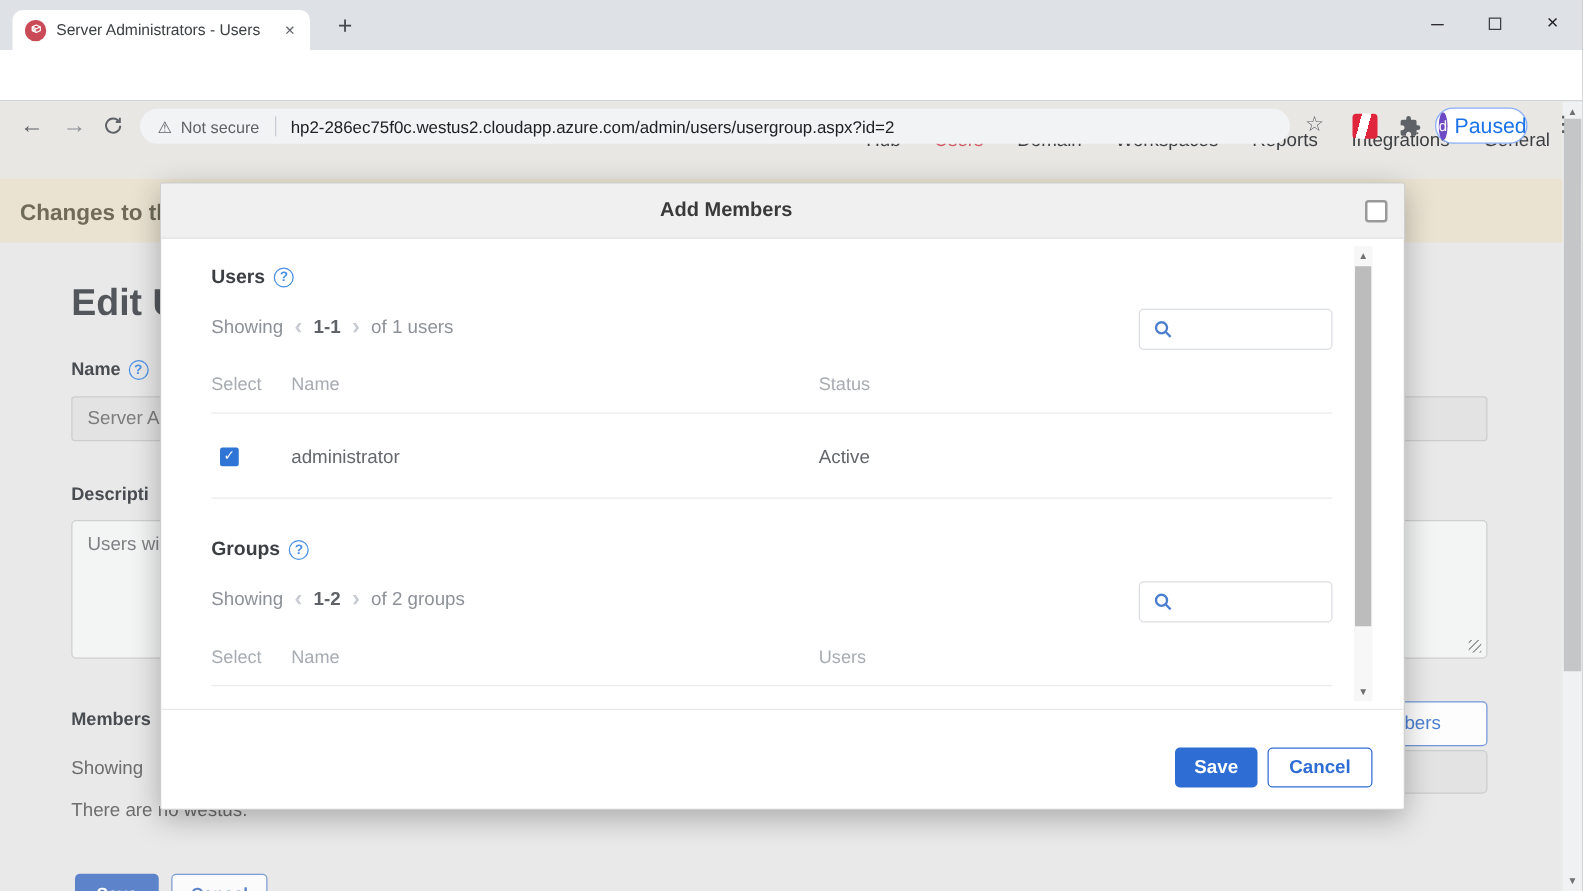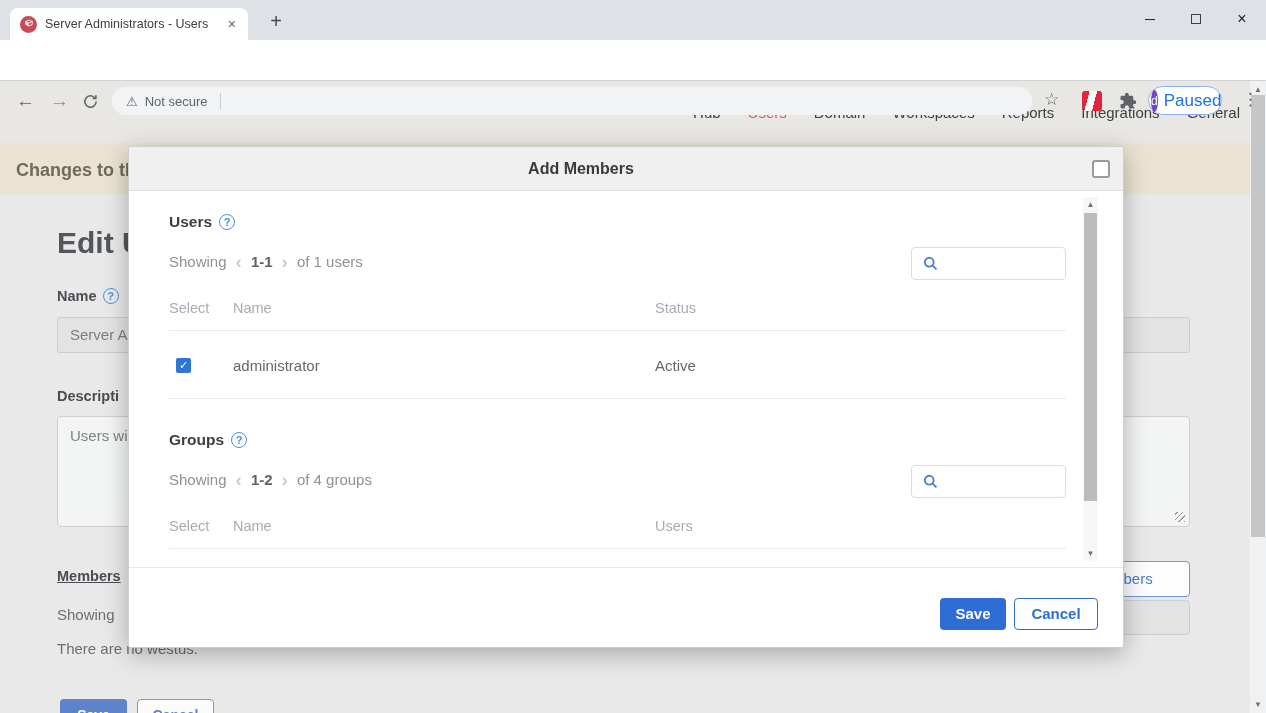--- a/index.html
+++ b/index.html
@@ -53,21 +53,21 @@
   .mainnav span.active { color:#cf5c66; }
 
   .notice { position:absolute; left:0; top:143px; width:1266px; height:51px; background:#eae3d2; z-index:1; }
   .notice span { position:absolute; left:16px; top:17px; font-size:18px; font-weight:bold; color:#6f6a59; }
 
   .pagefrag { position:absolute; z-index:1; }
   .page-title { left:57px; top:226px; font-size:30px; font-weight:600; color:#53575c; }
   .field-label { font-size:14.5px; font-weight:bold; color:#494d52; display:flex; align-items:center; gap:6px; }
   .lbl-name { left:57px; top:288px; }
   .lbl-desc { left:57px; top:388px; }
-  .lbl-members { left:57px; top:568px;text-decoration:underline; }
+  .lbl-members { left:57px; top:568px; }
   .name-input { left:57px; top:317px; width:1133px; height:36px; background:#e3e3e3;
                 border:1px solid #cdcdcd; border-radius:3px; font-size:15px; color:#7d7d7d;
                 line-height:34px; padding:0 12px; }
   .desc-area { left:57px; top:416px; width:1133px; height:111px; background:#f3f4f4;
                border:1px solid #cfcfcf; border-radius:4px; font-size:15px; color:#7e8284; padding:10px 12px; }
   .resize-grip { position:absolute; right:4px; bottom:4px; width:10px; height:10px;
                  background:repeating-linear-gradient(315deg,#9c9c9c 0 1px,transparent 1px 4px); }
   .gray-text { font-size:15px; color:#6e6e6e; }
   .pg-showing { left:57px; top:606px; }
   .pg-nousers { left:57px; top:640px; }
@@ -150,20 +150,21 @@
     <span class="navbtn" style="left:82px;top:51px;">
       <svg width="17" height="17" viewBox="0 0 24 24">
           <path d="M18.4 7.2A8 8 0 1 0 20 12" fill="none" stroke="#5f6368" stroke-width="2.2"></path>
           <path d="M19.6 3.2v4.6H15" fill="none" stroke="#5f6368" stroke-width="2.2"></path>
         </svg>
     </span>
     <div class="omnibox">
       <span class="sec-icon">⚠</span>
       <span class="sec-label">Not secure</span>
       <span class="omni-sep"></span>
+      <span class="url">hp2-286ec75f0c.westus2.cloudapp.azure.com/admin/users/usergroup.aspx?id=2</span>
     </div>
     <span class="star">☆</span>
     <span class="ext-red"></span>
     <span class="ext-puzzle">
       <svg width="18" height="18" viewBox="0 0 24 24" fill="#5f6368">
           <path d="M20.5 11H19V7c0-1.1-.9-2-2-2h-4V3.5a2.5 2.5 0 0 0-5 0V5H4a2 2 0 0 0-2 2v3.8h1.5c1.5 0 2.7 1.2 2.7 2.7S5 16.2 3.5 16.2H2V20a2 2 0 0 0 2 2h3.8v-1.5c0-1.5 1.2-2.7 2.7-2.7s2.7 1.2 2.7 2.7V22H17a2 2 0 0 0 2-2v-4h1.5a2.5 2.5 0 0 0 0-5z"></path>
         </svg>
     </span>
     <div class="profile-pill">
       <span class="avatar">d</span>
@@ -255,21 +256,21 @@
 
     <div class="m-abs m-heading" style="left:40px; top:284px;">
       <span>Groups</span>
       <span class="help-icon">?</span>
     </div>
     <div class="m-abs showing-row" style="left:40px; top:324px;">
       <span>Showing</span>
       <span class="chev">‹</span>
       <span class="range">1-2</span>
       <span class="chev">›</span>
-      <span>of 4 groups</span>
+      <span>of 2 groups</span>
     </div>
     <div class="m-search" style="left:782px; top:318px;">
       <svg width="17" height="17" viewBox="0 0 20 20">
           <circle cx="8.5" cy="8.5" r="5.2" fill="none" stroke="#4d7fd0" stroke-width="2.2"></circle>
           <line x1="12.5" y1="12.5" x2="17" y2="17" stroke="#4d7fd0" stroke-width="2.2"></line>
         </svg>
     </div>
     <div class="m-cols" style="left:40px; top:371px;">Select</div>
     <div class="m-cols" style="left:104px; top:371px;">Name</div>
     <div class="m-cols" style="left:526px; top:371px;">Users</div>

